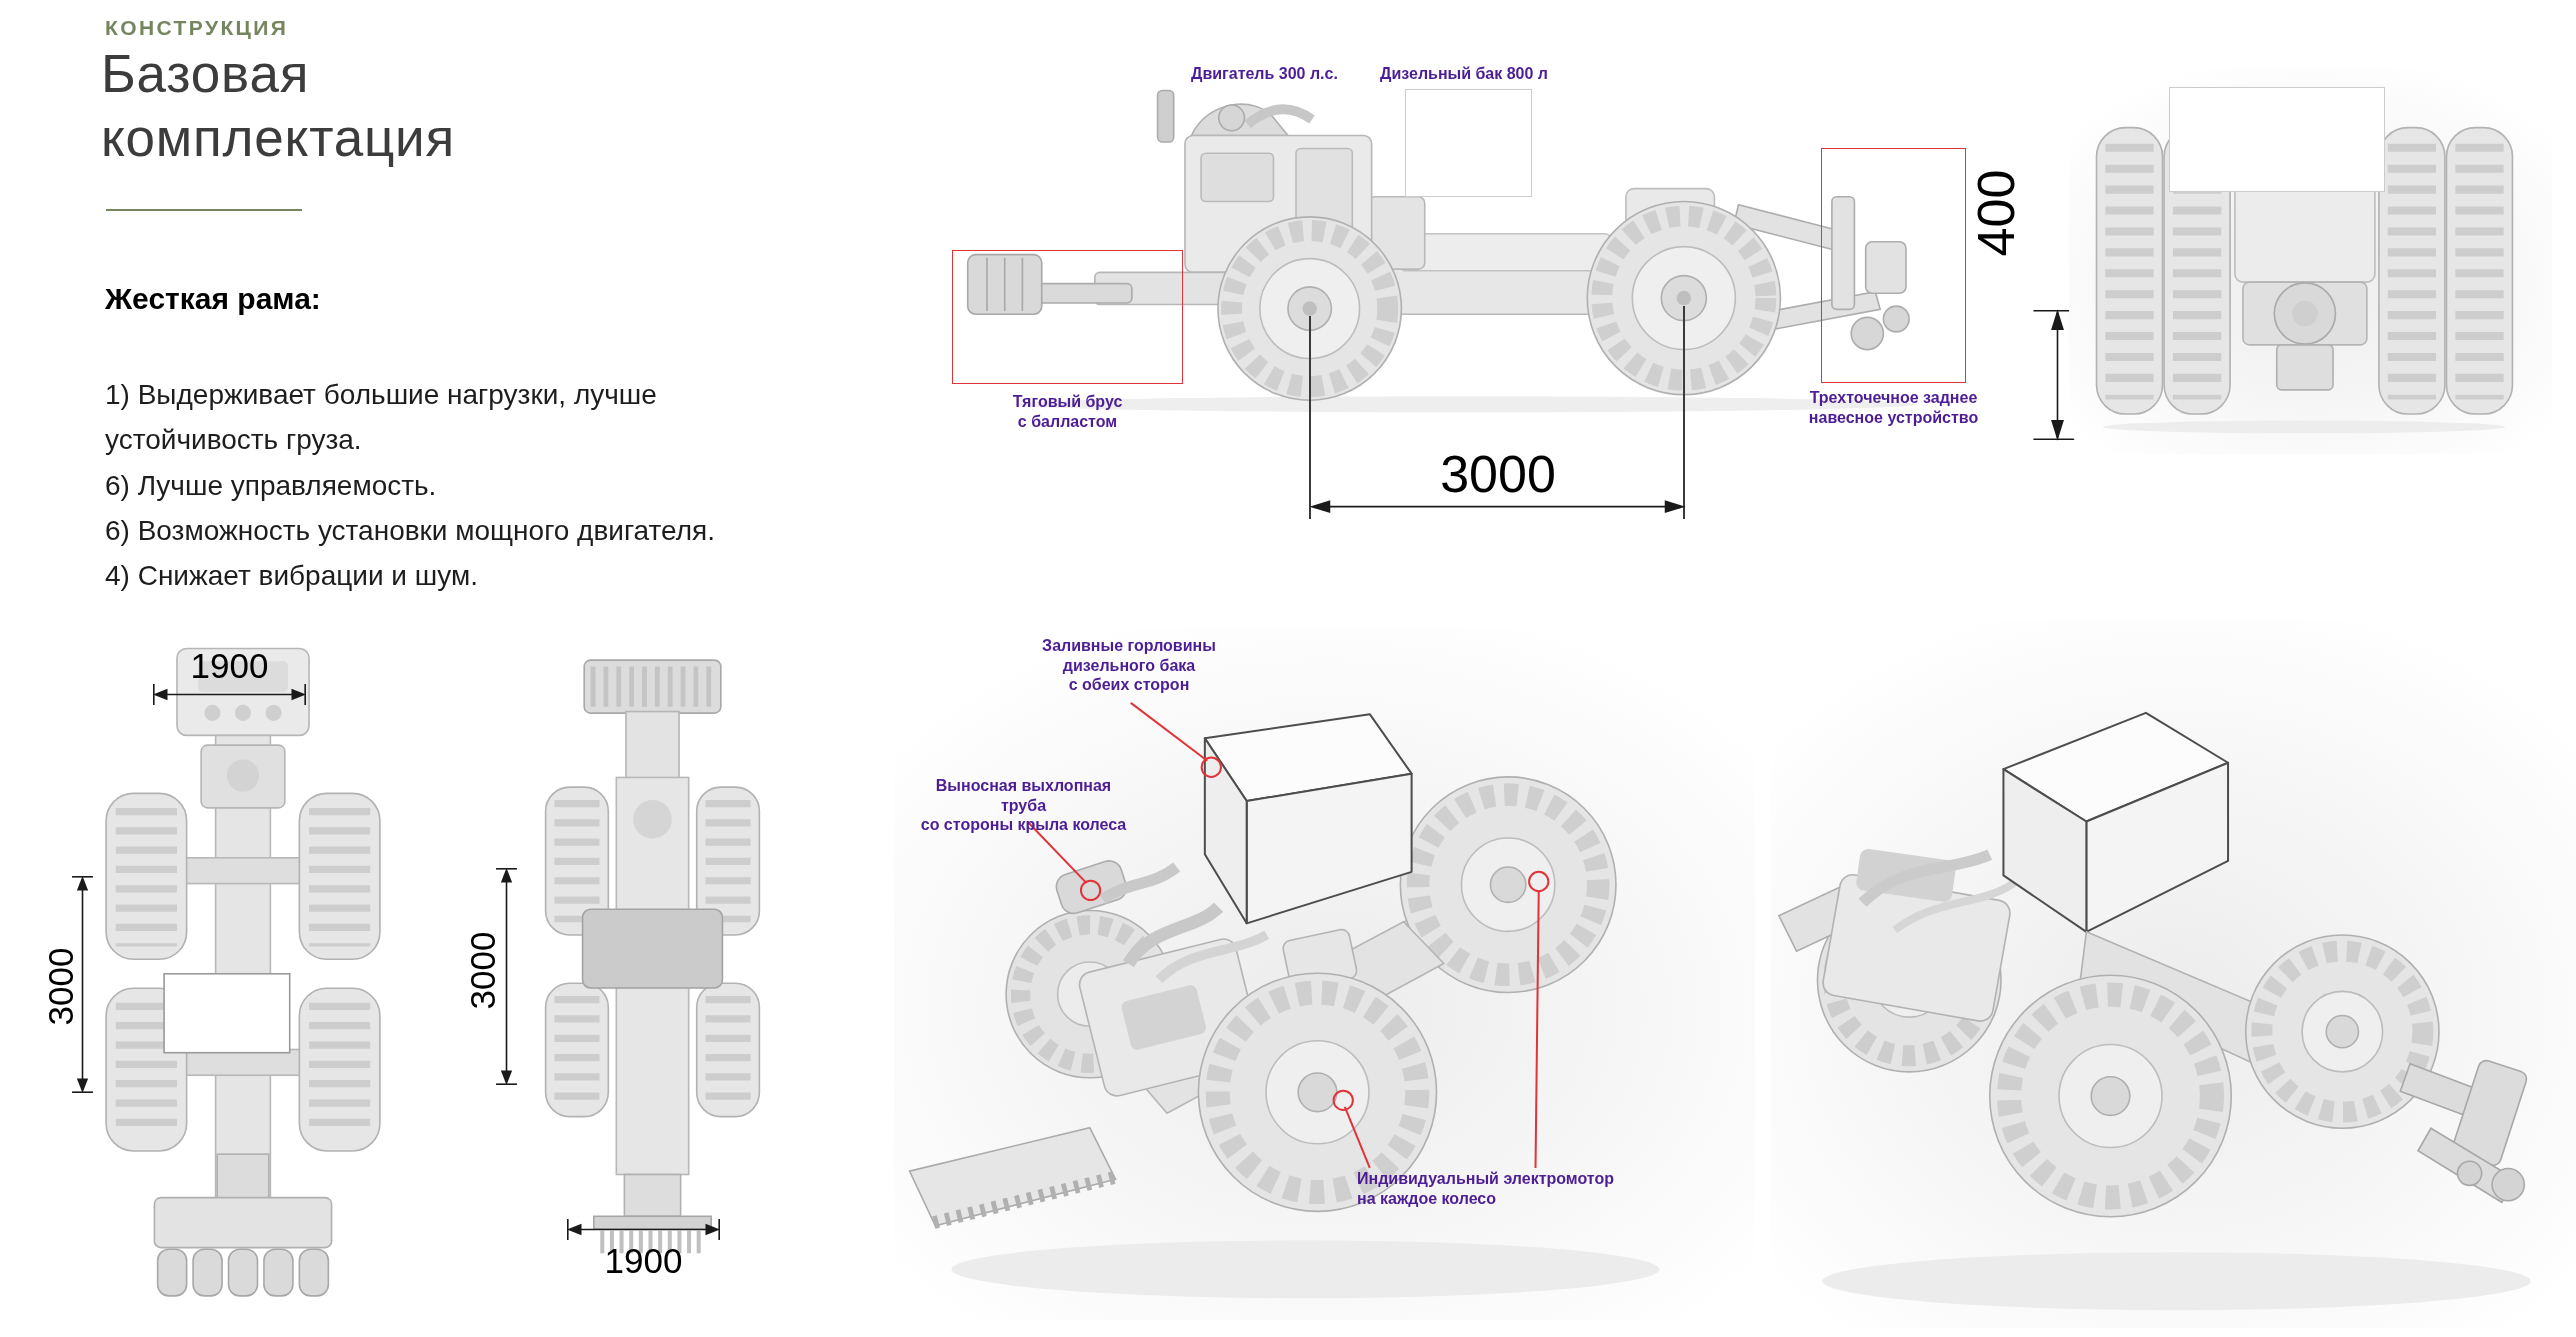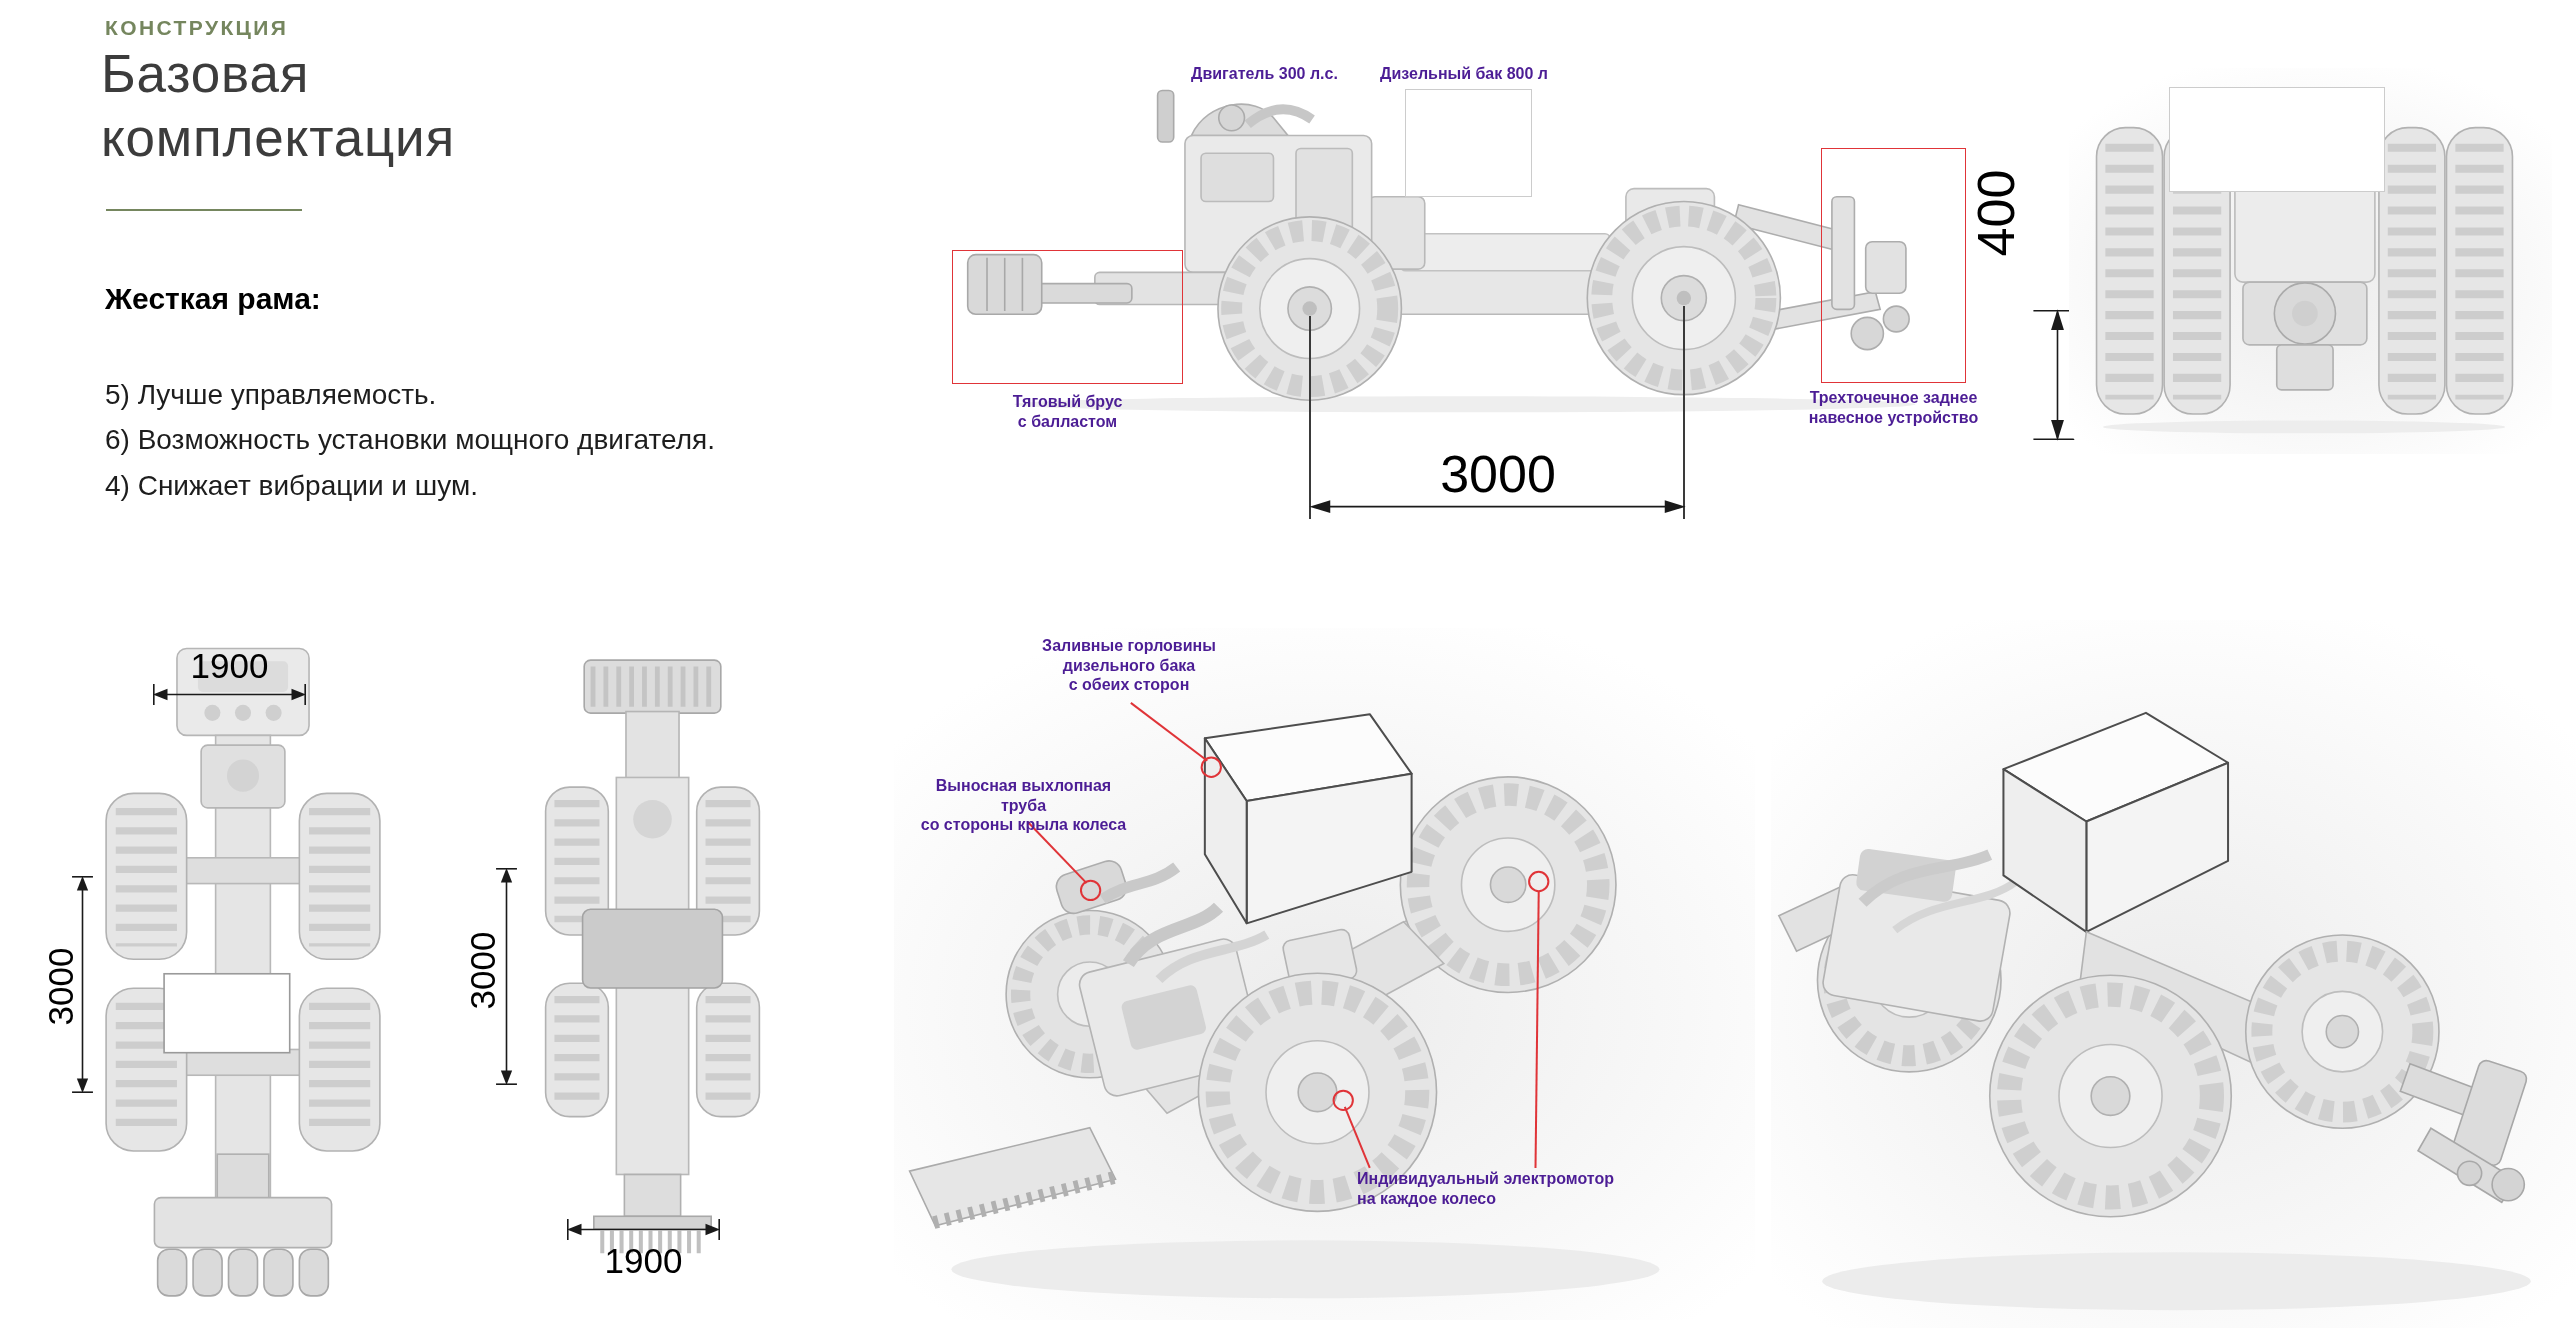--- a/index.html
+++ b/index.html
@@ -34,21 +34,22 @@
 <body>
 
 <div class="page">
 
   <div class="abs eyebrow">КОНСТРУКЦИЯ</div>
   <h1 class="abs title">Базовая
 комплектация</h1>
   <div class="abs title-underline"></div>
   <div class="abs section-heading">Жесткая рама:</div>
   <div class="abs feature-list">
-    <div>5) Лучше управляемость.</div>
+    <div>1) Выдерживает большие нагрузки, лучше устойчивость груза.</div>
+    <div>6) Лучше управляемость.</div>
     <div>6) Возможность установки мощного двигателя.</div>
     <div>4) Снижает вибрации и шум.</div>
   </div>
 
   <svg class="abs" style="left:950px;top:76px" width="1038" height="338" viewBox="0 0 1290 420">
     <ellipse cx="640" cy="408" rx="560" ry="10" fill="#eeeeee"></ellipse>
 
     <g fill="#e2e2e2" stroke="#adadad" stroke-width="2">
       <polygon points="980,160 1120,196 1114,220 974,184"></polygon>
       <polygon points="1000,296 1150,268 1156,290 1006,318"></polygon>

